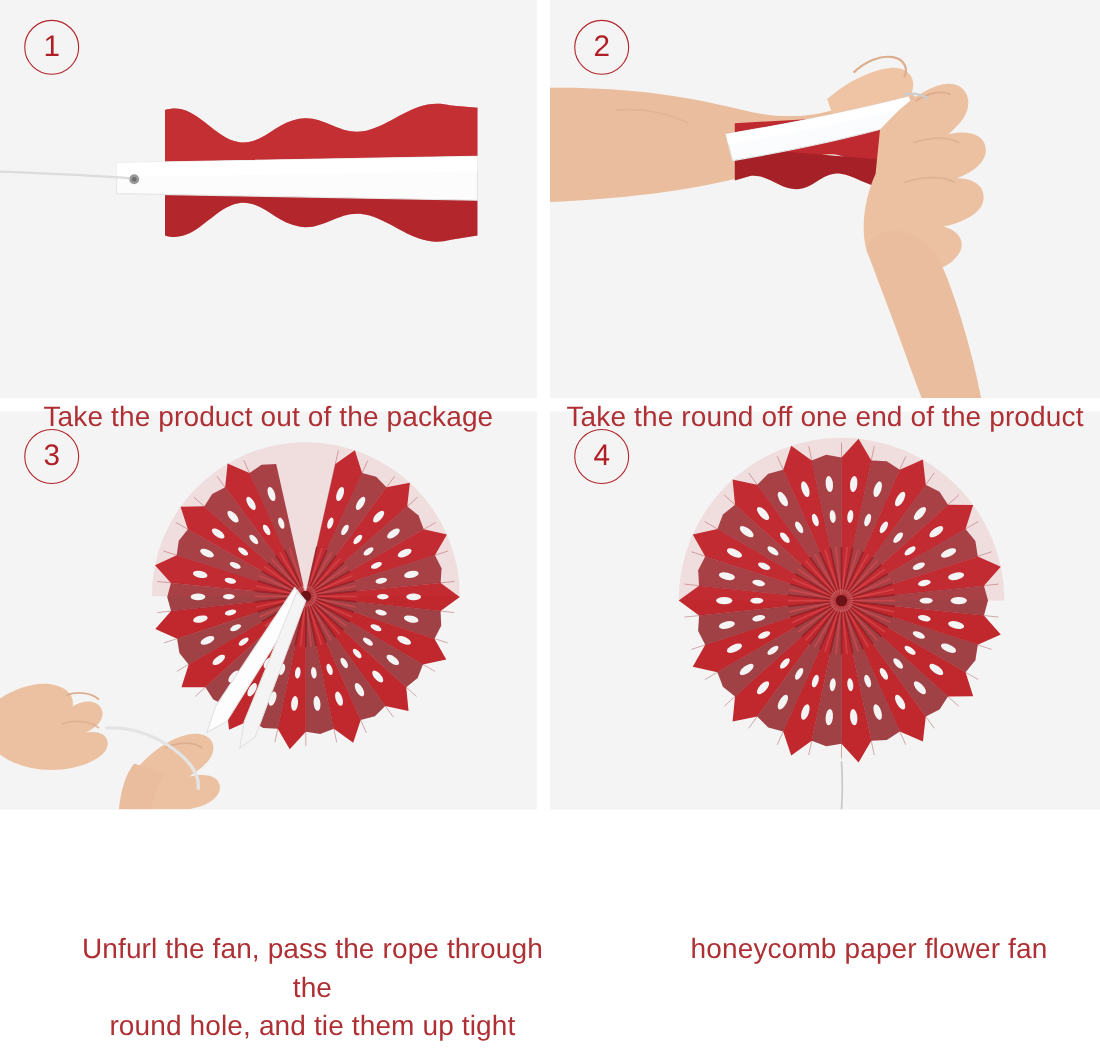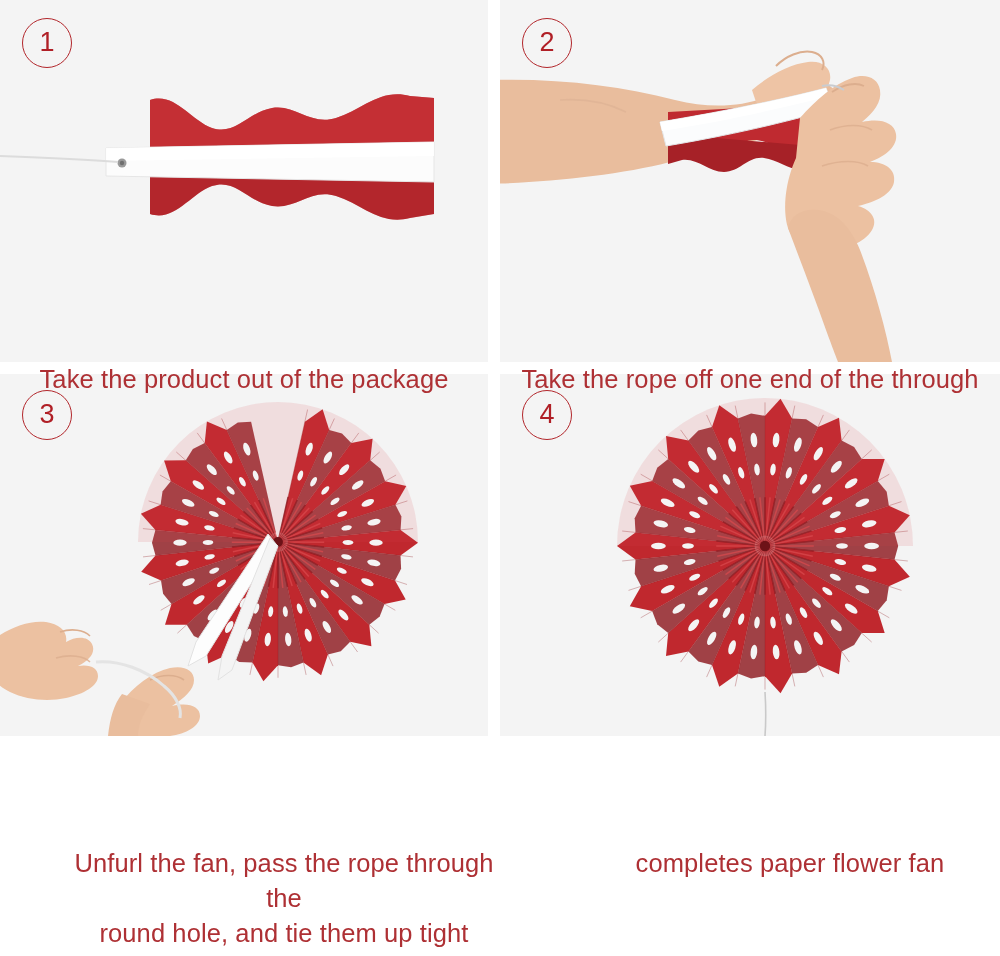--- a/index.html
+++ b/index.html
@@ -802,31 +802,31 @@
       <div class="badge">4</div>
     </div>
 
   </div>
 
   <div class="caption-row top">
     <div class="caption c1">
       <span>Take the product out of the package</span>
     </div>
     <div class="caption c2">
-      <span>Take the rope off one end of the through</span>
+      <span>Take the round off one end of the product</span>
     </div>
   </div>
 
   <div class="caption-row bottom">
     <div class="caption c1 bottom-cap">
       <div>
         <span>Unfurl the fan, pass the rope through the</span>
         <span>round hole, and tie them up tight</span>
       </div>
     </div>
     <div class="caption c2 bottom-cap">
       <div>
-        <span>completes paper flower fan</span>
+        <span>honeycomb paper flower fan</span>
       </div>
     </div>
   </div>
 
 </div>
 
 </body></html>

